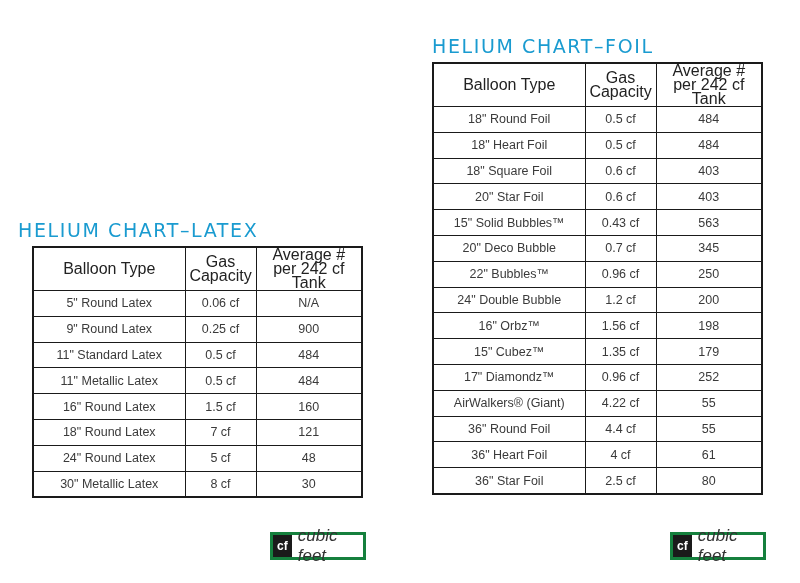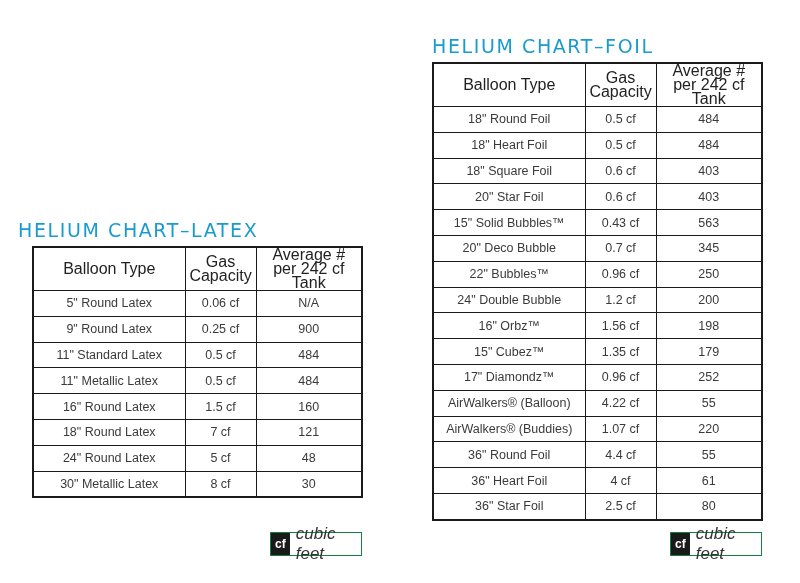--- a/index.html
+++ b/index.html
@@ -11,21 +11,21 @@
   #foil-title { left:432px; top:37px; }
   table.chart { position:absolute; border-collapse:collapse; table-layout:fixed;
                 border:2px solid #1a1a1a; }
   table.chart th, table.chart td { border:1.5px solid #1a1a1a; text-align:center; padding:0;
                 font-weight:normal; font-size:12.5px; color:#3a3a3a; }
   table.chart th { font-size:16px; line-height:14px; height:40px; color:#222; }
   table.chart td { height:24.8px; }
   #latex-table { left:32px; top:246px; width:329px; }
   #foil-table { left:432px; top:62px; width:329px; }
   col.c1 { width:152px; } col.c2 { width:71px; } col.c3 { width:106px; }
-  .legend { position:absolute; height:22px; display:flex; border:1px solid #15803d; background:#fff; }
+  .legend { position:absolute; height:22px; display:flex; border:3px solid #15803d; background:#fff; }
   .legend .abbr { background:#1a1a1a; color:#fff; font-weight:bold; font-size:12px;
                   width:23px; display:flex; align-items:center; justify-content:center; }
   .legend .desc { font-style:italic; font-size:17px; color:#333; padding:0 6px;
                   display:flex; align-items:center; }
   #latex-legend { left:270px; top:532px; width:90px; }
   #foil-legend { left:670px; top:532px; width:90px; }
 </style>
 </head>
 <body>
 
@@ -155,28 +155,23 @@
         <td>15" Cubez™</td>
         <td>1.35 cf</td>
         <td>179</td>
       </tr>
       <tr>
         <td>17" Diamondz™</td>
         <td>0.96 cf</td>
         <td>252</td>
       </tr>
       <tr>
-        <td>AirWalkers® (Balloon)</td>
+        <td>AirWalkers® (Giant)</td>
         <td>4.22 cf</td>
         <td>55</td>
-      </tr>
-      <tr>
-        <td>AirWalkers® (Buddies)</td>
-        <td>1.07 cf</td>
-        <td>220</td>
       </tr>
       <tr>
         <td>36" Round Foil</td>
         <td>4.4 cf</td>
         <td>55</td>
       </tr>
       <tr>
         <td>36" Heart Foil</td>
         <td>4 cf</td>
         <td>61</td>

